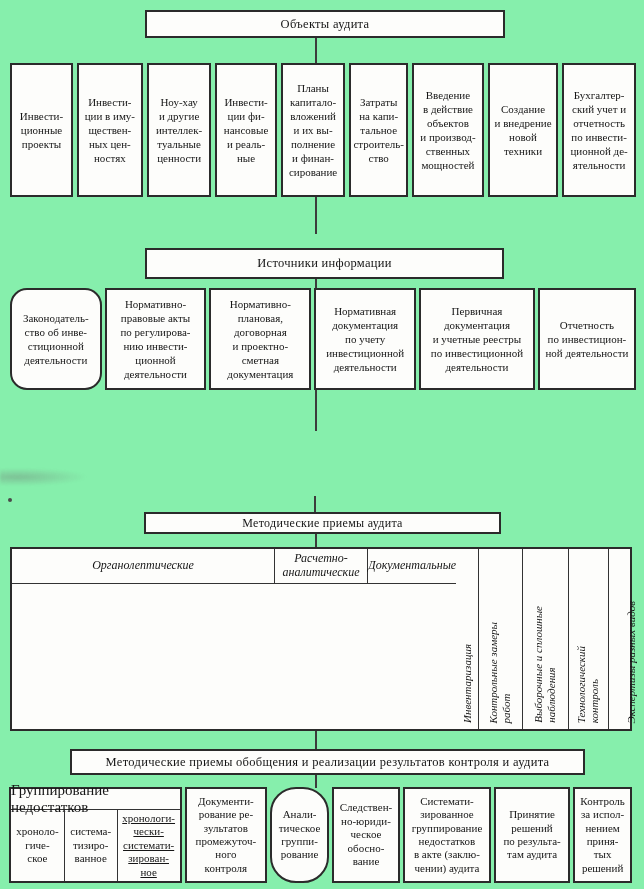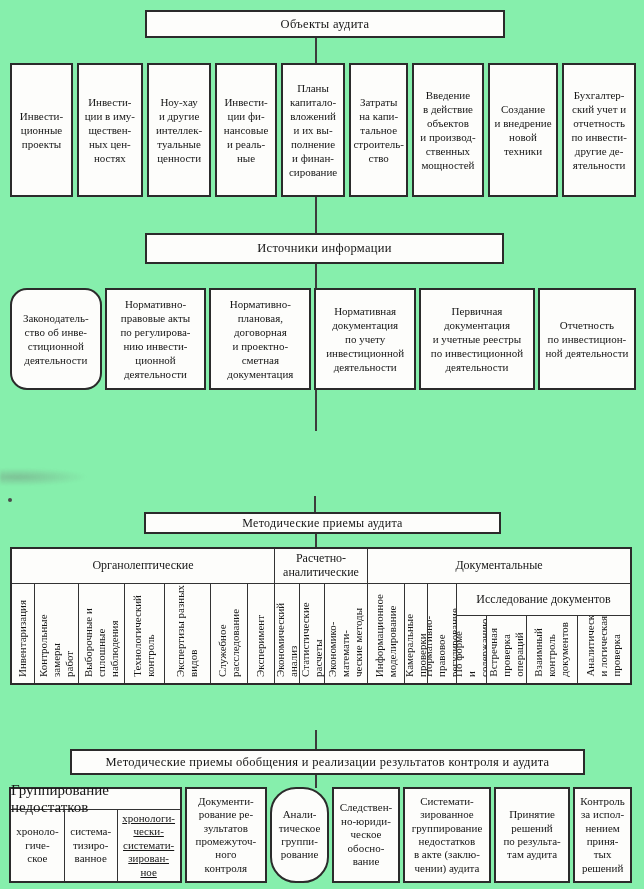--- a/index.html
+++ b/index.html
@@ -21,23 +21,23 @@
   
   .brow { position:absolute; display:flex; }
   .bcell {
     box-sizing:border-box; border:2px solid #2b2b2b; background:#fdfdfb;
     display:flex; align-items:center; justify-content:center;
     text-align:center; white-space:pre-line;
     font-size:11px; line-height:1.28; padding:2px 1px;
   }
   
   .mtable {
-    position:absolute; left:10px; top:547px; width:622px; height:138px;
+    position:absolute; left:10px; top:547px; width:622px; height:184px;
     box-sizing:border-box; border:2px solid #2b2b2b; background:#fdfdfb;
-    display:flex; flex-direction:column;
+    display:flex; flex-direction:row;font-style:italic;
   }
   .mhead { display:flex; height:34px; border-bottom:1.5px solid #333; flex-shrink:0; }
   .hcell {
     box-sizing:border-box; display:flex; align-items:center; justify-content:center;
     text-align:center; font-size:12px; white-space:pre-line; line-height:1.15;
     flex-shrink:0;
   }
   .hcell.div { border-right:1.5px solid #333; }
   .mbody { display:flex; flex:1; min-height:0; }
   .vcell {
@@ -145,25 +145,25 @@
 ственных
 мощностей</div>
     <div class="bcell" style="flex:71;">Создание
 и внедрение
 новой
 техники</div>
     <div class="bcell" style="flex:75;">Бухгалтер-
 ский учет и
 отчетность
 по инвести-
-другие де-
+ционной де-
 ятельности</div>
   </div>
 
-  <div class="tbox" style="left:145px; top:233px; width:359px; height:31px;">
+  <div class="tbox" style="left:145px; top:248px; width:359px; height:31px;">
     <span>Источники информации</span>
   </div>
 
   <div class="brow" style="left:10px; top:288px; width:626px; height:102px; gap:3px;">
     <div class="bcell" style="flex:92;border-radius:17px;">Законодатель-
 ство об инве-
 стиционной
 деятельности</div>
     <div class="bcell" style="flex:103;">Нормативно-
 правовые акты

